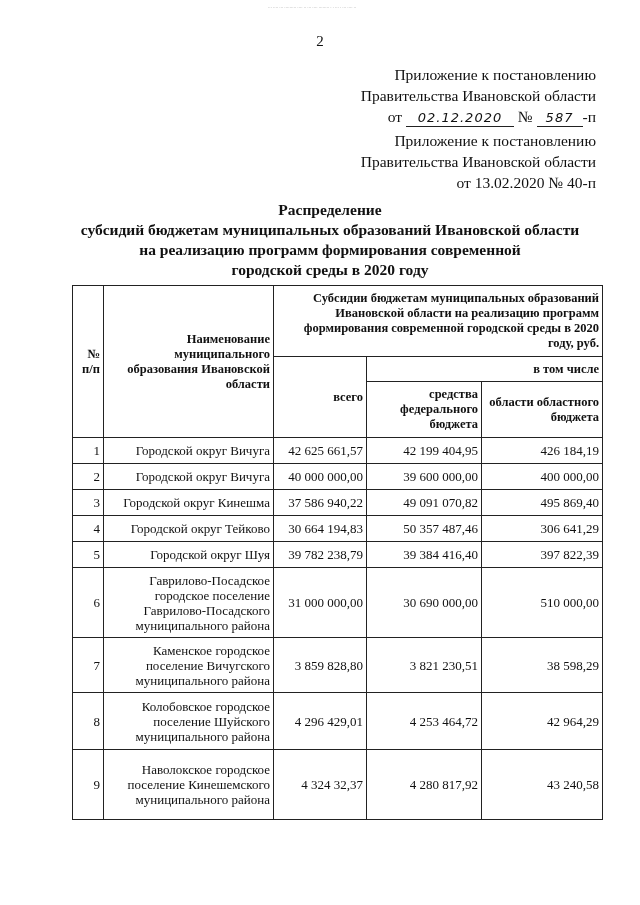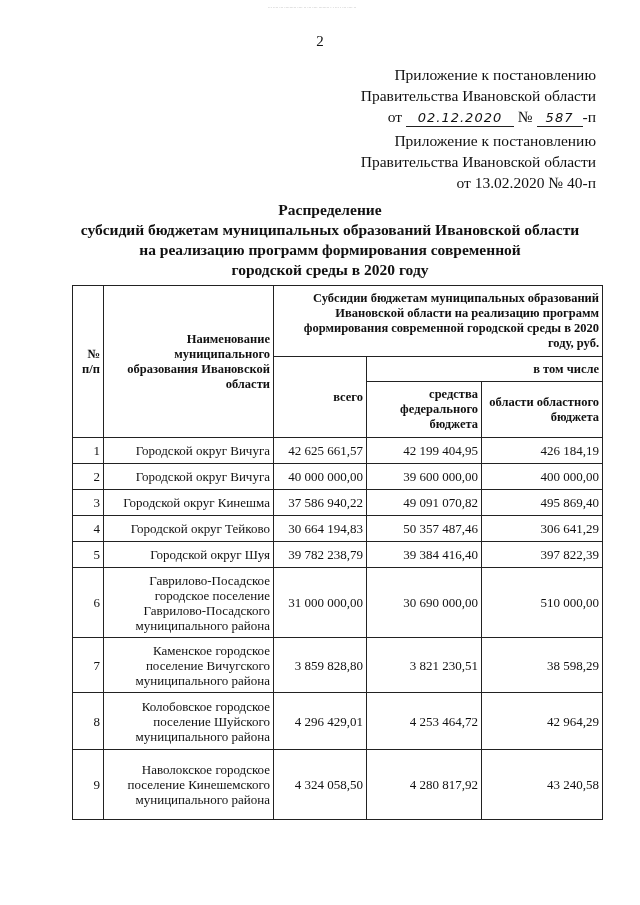--- a/index.html
+++ b/index.html
@@ -162,18 +162,18 @@
     <tr class="r-tall3b">
       <td>8</td>
       <td class="name">Колобовское городское поселение Шуйского муниципального района</td>
       <td>4 296 429,01</td>
       <td>4 253 464,72</td>
       <td>42 964,29</td>
     </tr>
     <tr class="r-tall3c">
       <td>9</td>
       <td class="name">Наволокское городское поселение Кинешемского муниципального района</td>
-      <td>4 324 058,50</td>
+      <td>4 324 32,37</td>
       <td>4 280 817,92</td>
       <td>43 240,58</td>
     </tr>
   </tbody>
 </table>
 
 </body></html>

